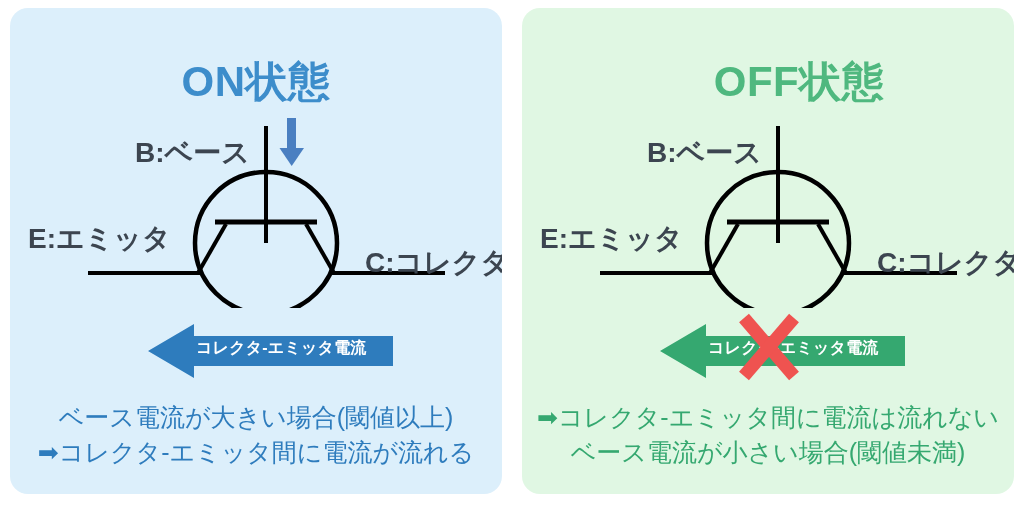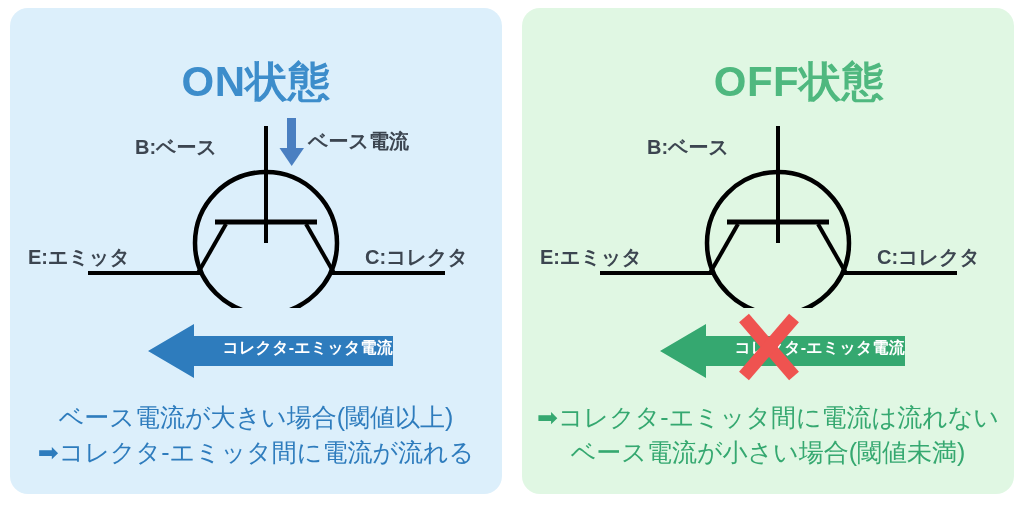--- a/index.html
+++ b/index.html
@@ -51,44 +51,44 @@
     top: 100px;
     width: 492px;
     height: 200px;
   }
   .schematic svg { display: block; }
 
   
   .term-label {
     position: absolute;
     color: #3C4550;
-    font-size: 20px;
+    font-size: 28px;
     font-weight: 700;
     white-space: nowrap;
   }
   .lbl-base     { left: 125px; top: 126px; }
-  .lbl-emitter  { left: 18px;  top: 236px; }
+  .lbl-emitter  { left: 18px;  top: 212px; }
   .lbl-collector{ left: 355px; top: 236px; }
   .lbl-basecur  { left: 298px; top: 120px; }
 
   
   .cur-arrow {
     position: absolute;
     left: 138px;
     top: 316px;
     width: 245px;
     height: 54px;
   }
   .cur-arrow svg { display: block; }
   .cur-arrow-text {
     position: absolute;
     left: 48px;
     top: 14px;
     width: 197px;
-    text-align: right;
+    text-align: left;
     color: #ffffff;
     font-size: 16px;
     font-weight: 700;
     letter-spacing: 0.2px;
     white-space: nowrap;
   }
 
   
   .cross {
     position: absolute;
@@ -149,21 +149,20 @@
         <g fill="#4A7FC1">
           <rect x="11" y="0" width="9" height="34"></rect>
           <polygon points="3.5,30 28,30 15.7,48"></polygon>
         </g>
       </svg>
     </div>
 
     <span class="term-label lbl-base">B:ベース</span>
     <span class="term-label lbl-emitter">E:エミッタ</span>
     <span class="term-label lbl-collector">C:コレクタ</span>
-    <span class="term-label lbl-basecur">ベース電流</span>
 
     <div class="cur-arrow">
       <svg width="245" height="54" viewBox="0 0 245 54" xmlns="http://www.w3.org/2000/svg">
         <polygon points="0,27 46,0 46,12 245,12 245,42 46,42 46,54" fill="#2E7CBD"></polygon>
       </svg>
       <span class="cur-arrow-text">コレクタ-エミッタ電流</span>
     </div>
 
     <div class="caption">
       <span class="line">ベース電流が大きい場合(閾値以上)</span>

